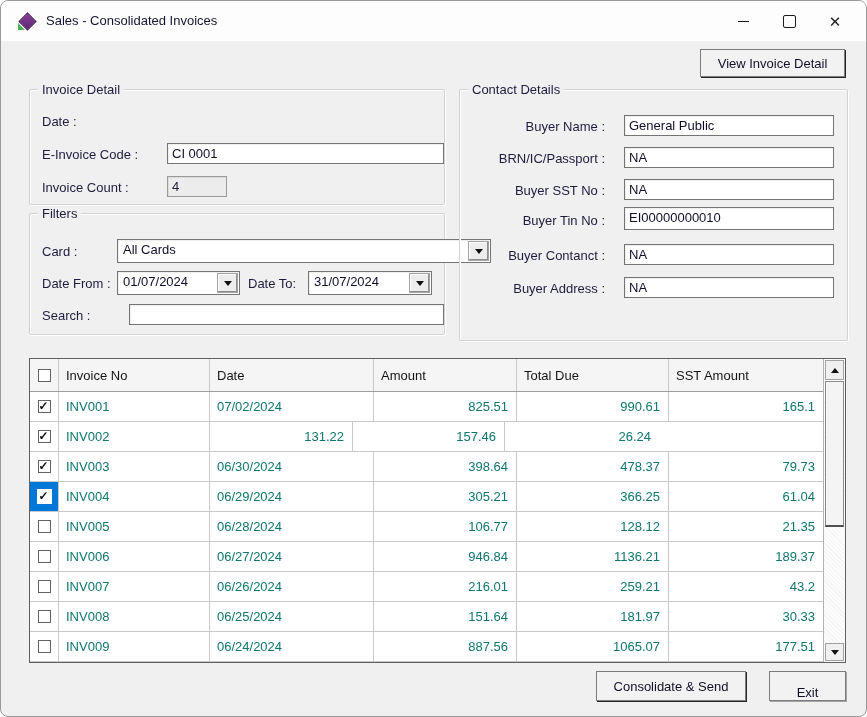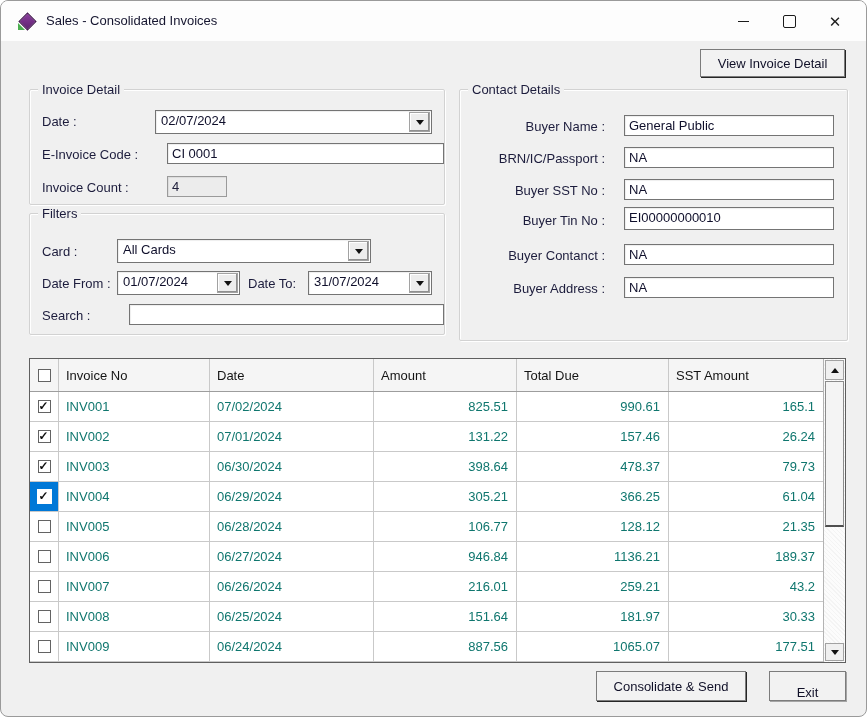--- a/index.html
+++ b/index.html
@@ -95,36 +95,30 @@
     </div>
   </div>
 
   <div class="btn raised" style="left:699px;top:48px;width:145px;height:28px;">
     <span>View Invoice Detail</span>
   </div>
 
   <div class="group" style="left:28px;top:88px;width:414px;height:114px;">
     <span class="group-title">Invoice Detail</span>
     <span class="lbl" style="left:12px;top:24px;">Date :</span>
-    <div class="combo" style="left:125px;top:20px;width:277px;height:24px;">
-      <span class="val">02/07/2024</span>
-      <span class="dd">
-          <span class="tri-down"></span>
-        </span>
-    </div>
     <span class="lbl" style="left:12px;top:57px;">E-Invoice Code :</span>
     <div class="tb" style="left:125px;top:53px;width:277px;height:21px;">CI 0001</div>
     <span class="lbl" style="left:12px;top:90px;">Invoice Count :</span>
     <div class="tb disabled" style="left:125px;top:86px;width:60px;height:21px;">4</div>
   </div>
 
   <div class="group" style="left:28px;top:212px;width:414px;height:120px;">
     <span class="group-title">Filters</span>
     <span class="lbl" style="left:12px;top:30px;">Card :</span>
-    <div class="combo" style="left:87px;top:25px;width:254px;height:24px;justify-content:space-between;">
+    <div class="combo" style="left:87px;top:25px;width:374px;height:24px;justify-content:space-between;">
       <span class="val">All Cards</span>
       <span class="dd">
           <span class="tri-down"></span>
         </span>
     </div>
     <span class="lbl" style="left:12px;top:62px;">Date From :</span>
     <div class="combo" style="left:87px;top:57px;width:123px;height:24px;">
       <span class="val">01/07/2024</span>
       <span class="dd">
           <span class="tri-down"></span>
@@ -185,21 +179,20 @@
     <div class="g-cell c-amt num">825.51</div>
     <div class="g-cell c-due num">990.61</div>
     <div class="g-cell c-sst num">165.1</div>
   </div>
 
   <div class="g-row">
     <div class="g-cell c-cb">
               <span class="cb checked"></span>
             </div>
     <div class="g-cell c-inv">INV002</div>
-    <div class="g-cell c-date">07/01/2024</div>
     <div class="g-cell c-amt num">131.22</div>
     <div class="g-cell c-due num">157.46</div>
     <div class="g-cell c-sst num">26.24</div>
   </div>
 
   <div class="g-row">
     <div class="g-cell c-cb">
               <span class="cb checked"></span>
             </div>
     <div class="g-cell c-inv">INV003</div>

